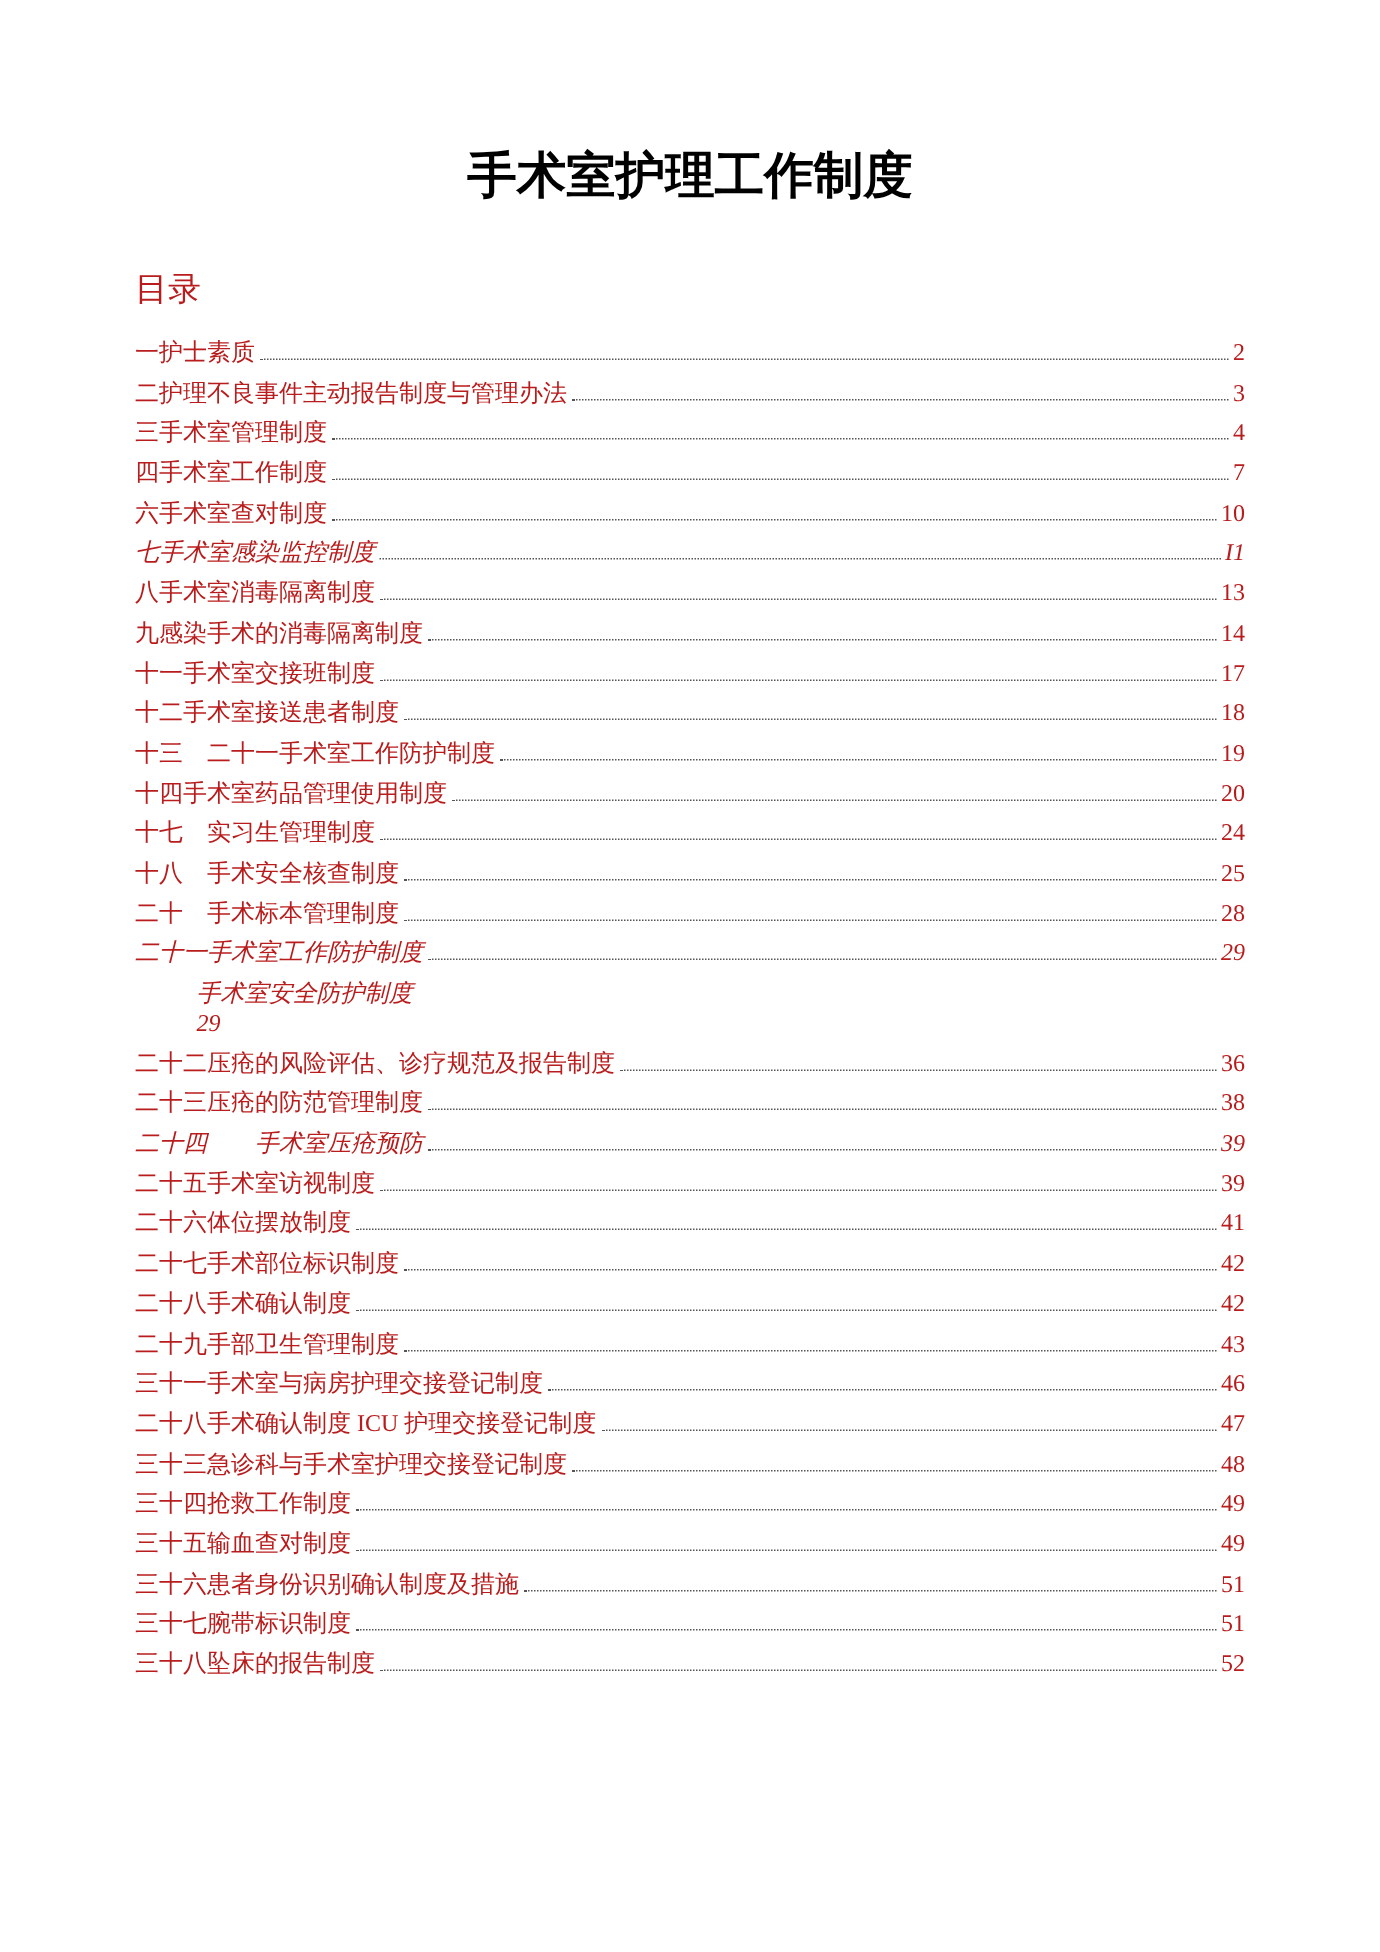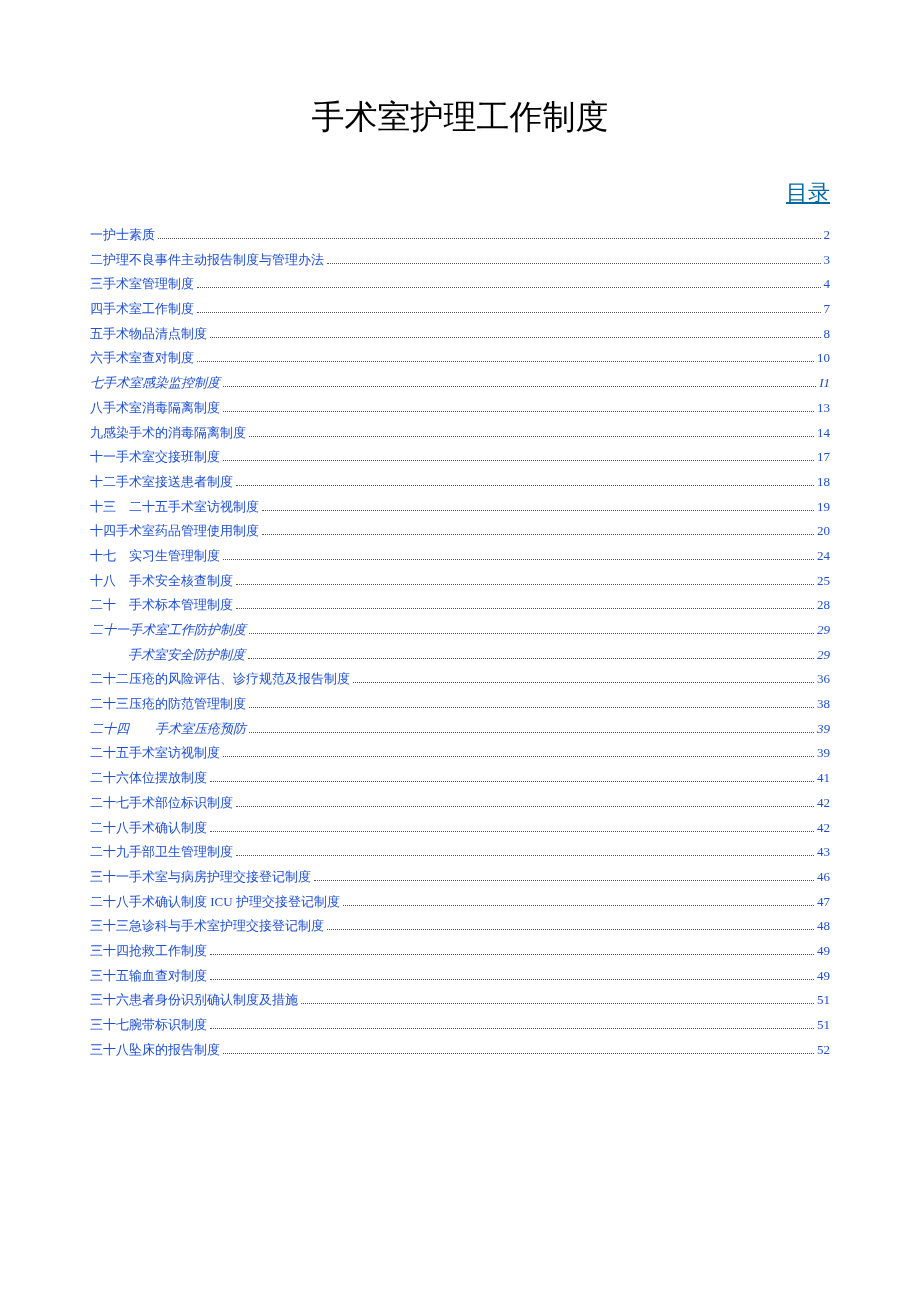--- a/index.html
+++ b/index.html
@@ -10,36 +10,35 @@
     width: 920px;
     color: #000;
   }
   .page {
     padding: 95px 90px 60px 90px;
     box-sizing: border-box;
   }
   .doc-title {
     text-align: center;
     font-size: 33px;
-    font-weight: 400;
+    font-weight: 700;
     margin: 0 0 38px 0;
     font-family: "SimSun", "宋体", serif;
   }
   .toc-title {
-    text-align: right;
+    text-align: left;
     font-size: 22px;
-    color: #0369a1;
+    color: #b91c1c;
     margin: 0 0 20px 0;
     font-family: "SimHei", "黑体", sans-serif;
-    text-decoration: underline;
   }
   .toc-list {
-    font-size: 13px;
+    font-size: 16px;
     line-height: 1;
-    color: #1d4ed8;
+    color: #b91c1c;
   }
   .toc-row {
     display: flex;
     align-items: baseline;
     white-space: nowrap;
     margin-bottom: 10.7px;
   }
   .toc-label {
     flex: 0 0 auto;
   }
@@ -47,20 +46,21 @@
     flex: 1 1 auto;
     border-bottom: 1.2px dotted #555;
     margin: 0 3px 3px 3px;
     height: 0;
   }
   .toc-page {
     flex: 0 0 auto;
   }
   .toc-indent {
     padding-left: 38px;
+    flex-direction: column;
   }
   .italic .toc-label, .italic .toc-page {
     font-style: italic;
   }
 </style>
 </head>
 <body>
 
 <div class="page">
 
@@ -83,25 +83,20 @@
         <span class="toc-label">三手术室管理制度</span>
         <span class="toc-dots"></span>
         <span class="toc-page">4</span>
       </div>
       <div class="toc-row">
         <span class="toc-label">四手术室工作制度</span>
         <span class="toc-dots"></span>
         <span class="toc-page">7</span>
       </div>
       <div class="toc-row">
-        <span class="toc-label">五手术物品清点制度</span>
-        <span class="toc-dots"></span>
-        <span class="toc-page">8</span>
-      </div>
-      <div class="toc-row">
         <span class="toc-label">六手术室查对制度</span>
         <span class="toc-dots"></span>
         <span class="toc-page">10</span>
       </div>
       <div class="toc-row italic">
         <span class="toc-label">七手术室感染监控制度</span>
         <span class="toc-dots"></span>
         <span class="toc-page">I1</span>
       </div>
       <div class="toc-row">
@@ -118,21 +113,21 @@
         <span class="toc-label">十一手术室交接班制度</span>
         <span class="toc-dots"></span>
         <span class="toc-page">17</span>
       </div>
       <div class="toc-row">
         <span class="toc-label">十二手术室接送患者制度</span>
         <span class="toc-dots"></span>
         <span class="toc-page">18</span>
       </div>
       <div class="toc-row">
-        <span class="toc-label">十三　二十五手术室访视制度</span>
+        <span class="toc-label">十三　二十一手术室工作防护制度</span>
         <span class="toc-dots"></span>
         <span class="toc-page">19</span>
       </div>
       <div class="toc-row">
         <span class="toc-label">十四手术室药品管理使用制度</span>
         <span class="toc-dots"></span>
         <span class="toc-page">20</span>
       </div>
       <div class="toc-row">
         <span class="toc-label">十七　实习生管理制度</span>

